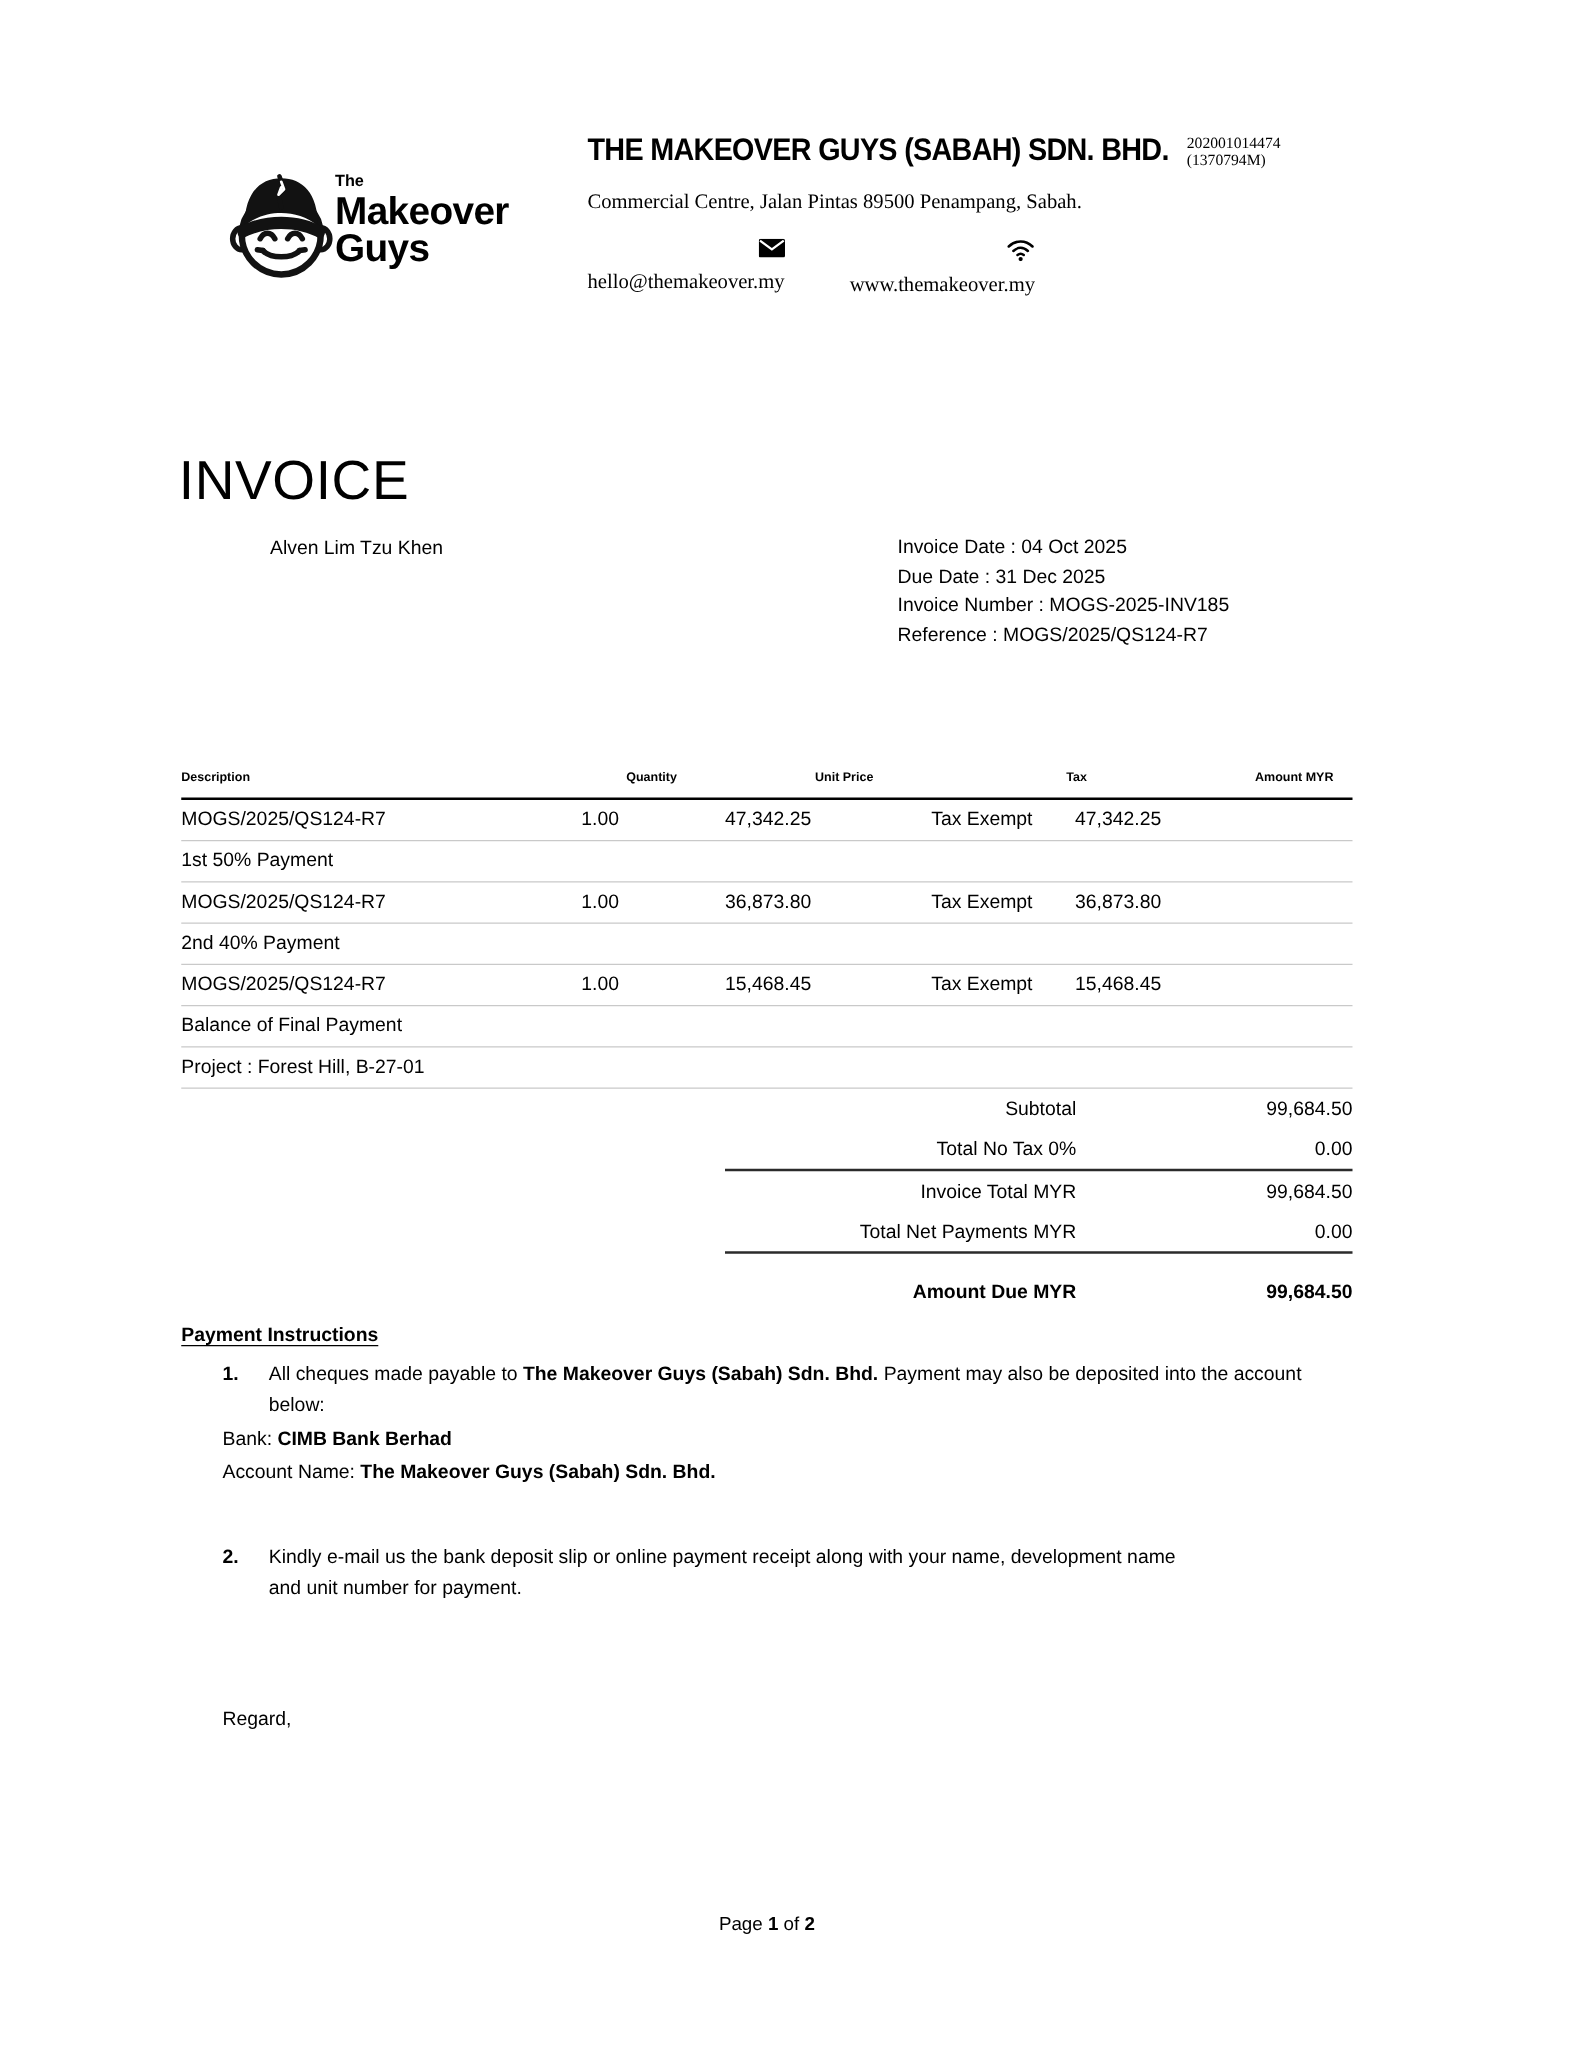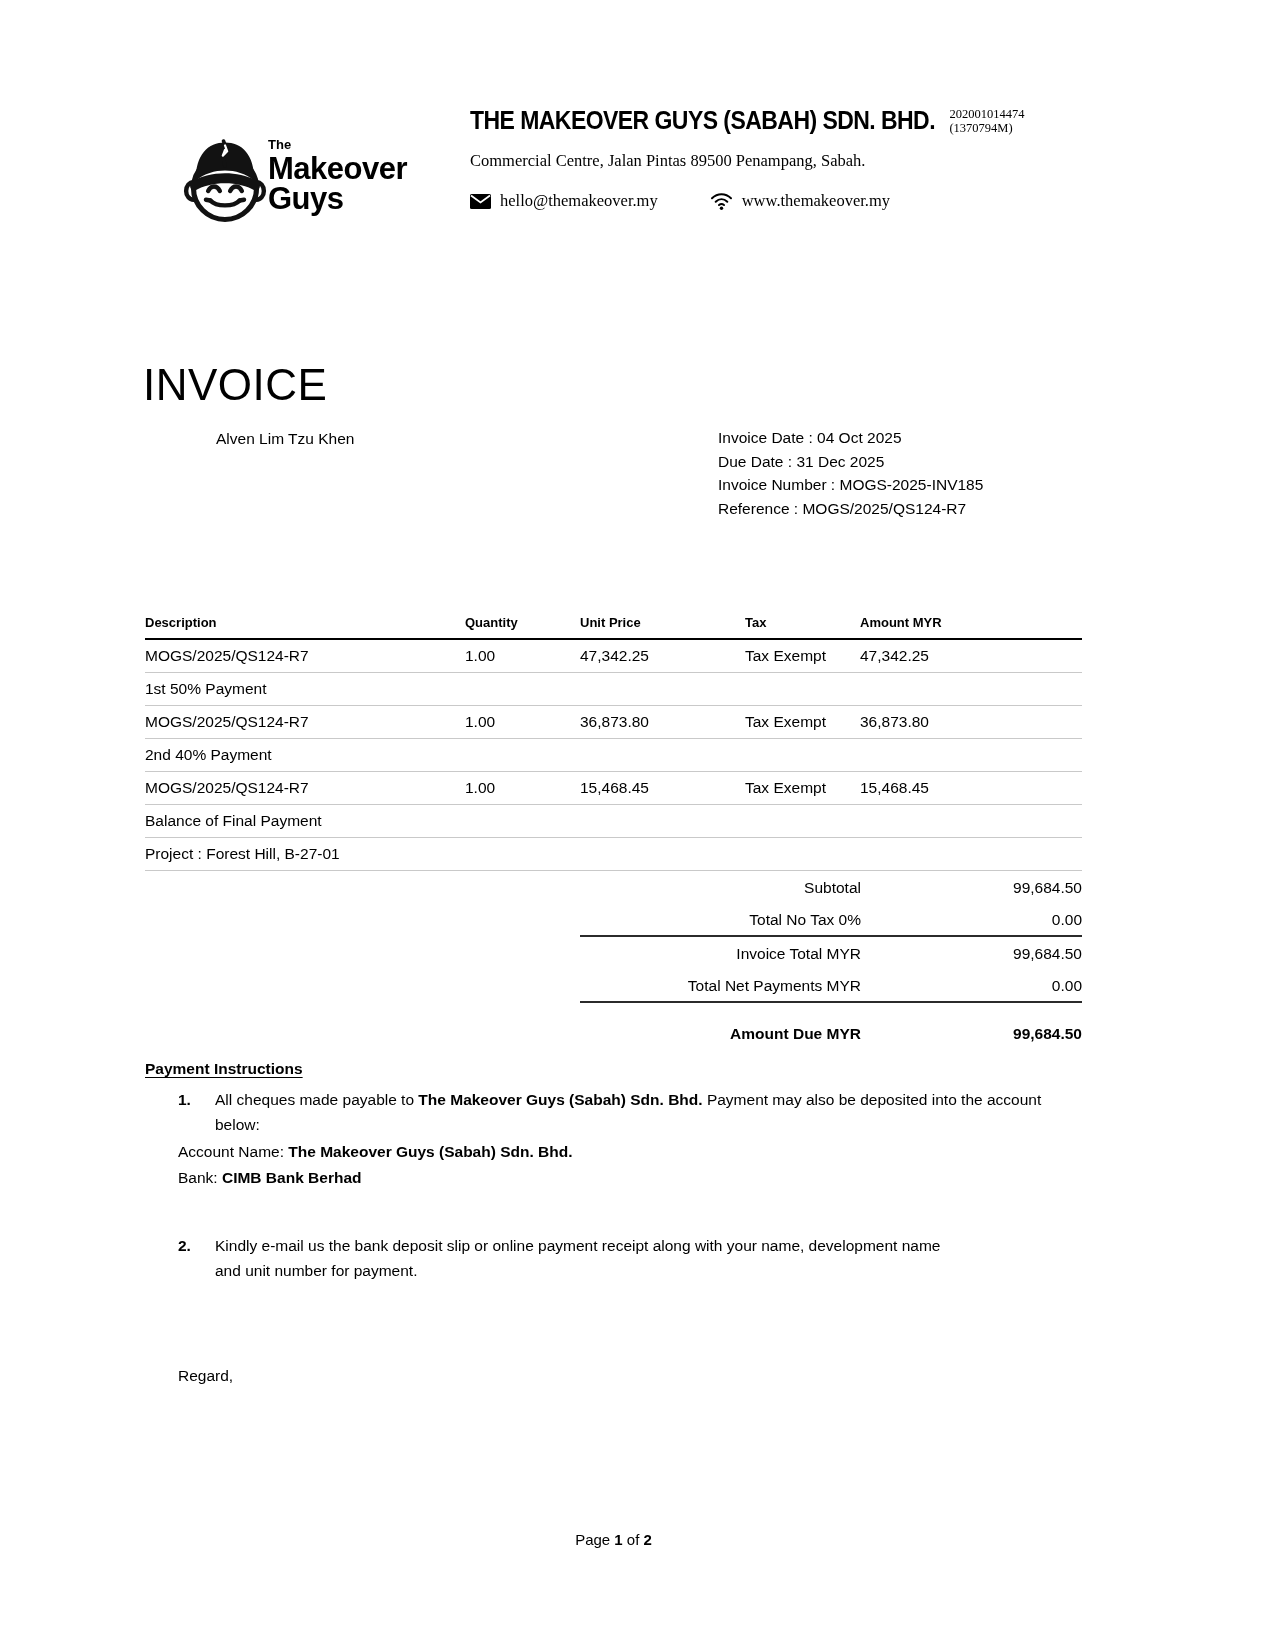--- a/index.html
+++ b/index.html
@@ -18,36 +18,36 @@
   .logo-word { font-weight:700; font-size:31px; letter-spacing:-0.5px; line-height:0.98; }
   .company { position:absolute; left:470px; top:106px; width:620px; }
   .company-name-row { display:flex; align-items:flex-start; }
   .company-name {
     font-weight:700; font-size:25px; letter-spacing:-0.6px;
     transform:scaleX(0.92); transform-origin:left top; white-space:nowrap;
   }
   .reg { font-family:"Liberation Serif", serif; font-size:12.5px; line-height:1.15; margin-left:-26px; margin-top:1px; }
   .addr { font-family:"Liberation Serif", serif; font-size:16.5px; line-height:1.6; margin-top:12px; }
   .contact { display:flex; gap:52px; margin-top:17px; font-family:"Liberation Serif", serif; font-size:16.5px; }
-  .contact-item { display:flex; align-items:center; gap:9px; }
+  .contact-item { display:flex; align-items:flex-end; gap:9px;flex-direction:column; }
   .contact-item svg { flex:0 0 auto; }
   
   .invoice-title { position:absolute; left:143px; top:360px; font-size:44px; font-weight:400; letter-spacing:0.5px; }
   .customer { position:absolute; left:168px; top:430px; font-size:15.5px;margin-left:48px; }
   .meta { position:absolute; left:718px; top:426px; font-size:15.5px; line-height:23.5px; }
   
   .main { position:absolute; left:145px; top:606px; width:937px; }
   .trow {
     display:grid;
     grid-template-columns:320px 115px 165px 115px 1fr;
     align-items:center; height:33px;
     border-bottom:1px solid #c9c9c9;
     font-size:15.5px;
   }
-  .trow.thead { height:34px; border-bottom:2.5px solid #000; font-weight:700; font-size:13px; }
+  .trow.thead { height:34px; border-bottom:2.5px solid #000; font-weight:700; font-size:10px;gap:36px; }
   .c-qty,.c-price,.c-tax,.c-amt { text-align:left; }
   .totals { margin-left:435px; width:502px; }
   .totrow { display:grid; grid-template-columns:281px 221px; align-items:center; height:33px; font-size:15.5px; }
   .totrow > div { text-align:right; }
   .totrow.rule-below { border-bottom:2px solid #2b2b2b; }
   .totrow.bold { font-weight:700;margin-top:14px; }
   
   .payment { margin-top:10px; font-size:15.5px; }
   .pi-heading { font-weight:700; text-decoration:underline; text-underline-offset:3px; }
   .pi-item { display:flex; margin-left:33px; margin-top:9px; line-height:25px; }
@@ -214,22 +214,22 @@
 
     <div class="payment">
       <div class="pi-heading">Payment Instructions</div>
 
       <div class="pi-item">
         <span class="pi-num">1.</span>
         <span class="pi-body"><span>All cheques made payable to </span><span class="b">The Makeover Guys (Sabah) Sdn. Bhd.</span><span> Payment may also be deposited into the account below:</span></span>
       </div>
 
       <div class="accounts">
+        <div><span>Bank: </span><span class="b">CIMB Bank Berhad</span></div>
         <div><span>Account Name: </span><span class="b">The Makeover Guys (Sabah) Sdn. Bhd.</span></div>
-        <div><span>Bank: </span><span class="b">CIMB Bank Berhad</span></div>
       </div>
 
       <div class="pi-item second">
         <span class="pi-num">2.</span>
         <span class="pi-body narrow">Kindly e-mail us the bank deposit slip or online payment receipt along with your name, development name and unit number for payment.</span>
       </div>
 
       <div class="closing">Regard,</div>
     </div>
   </div>

